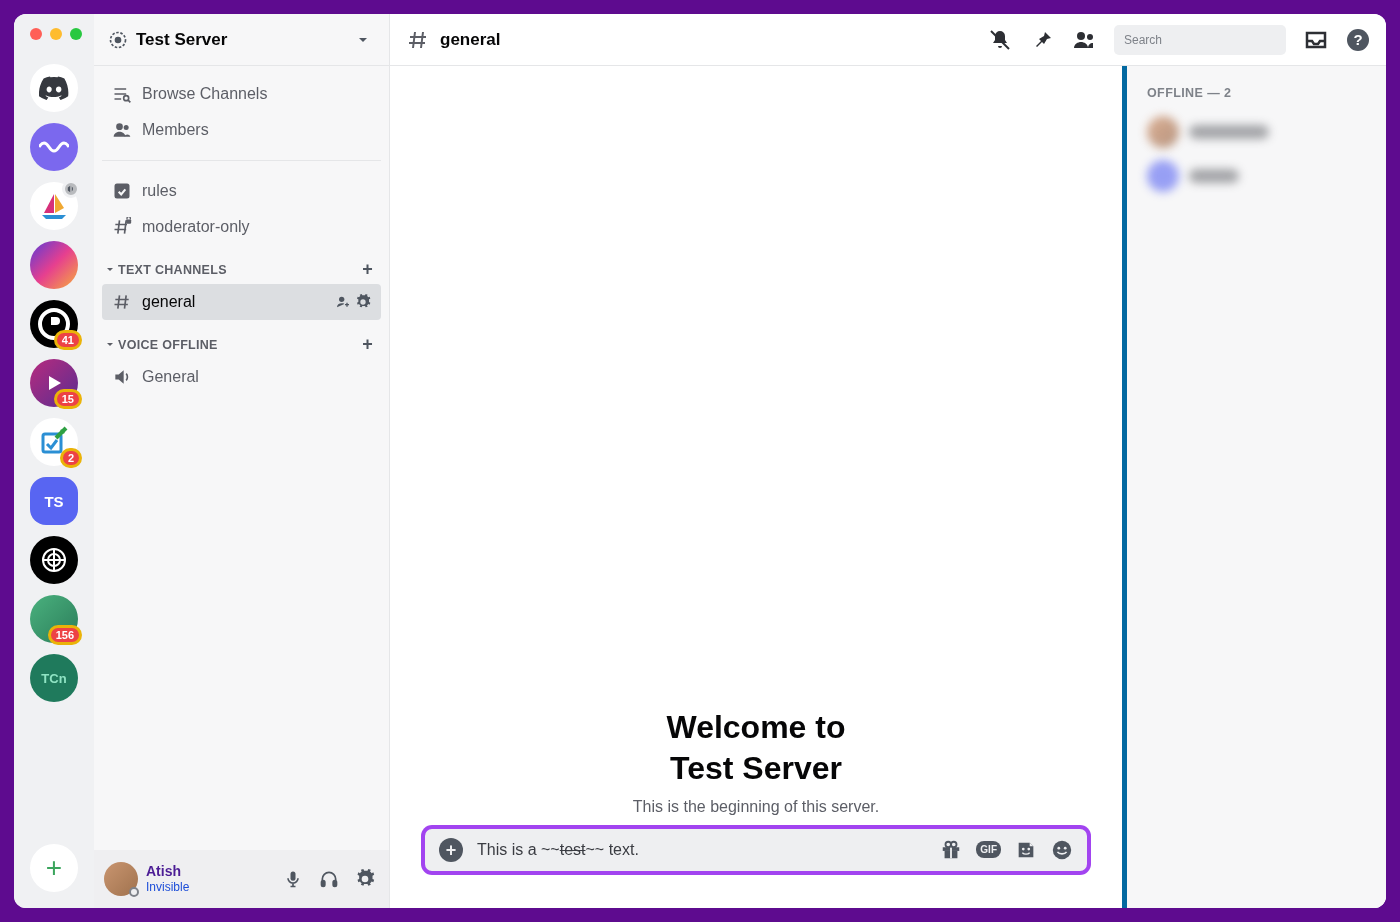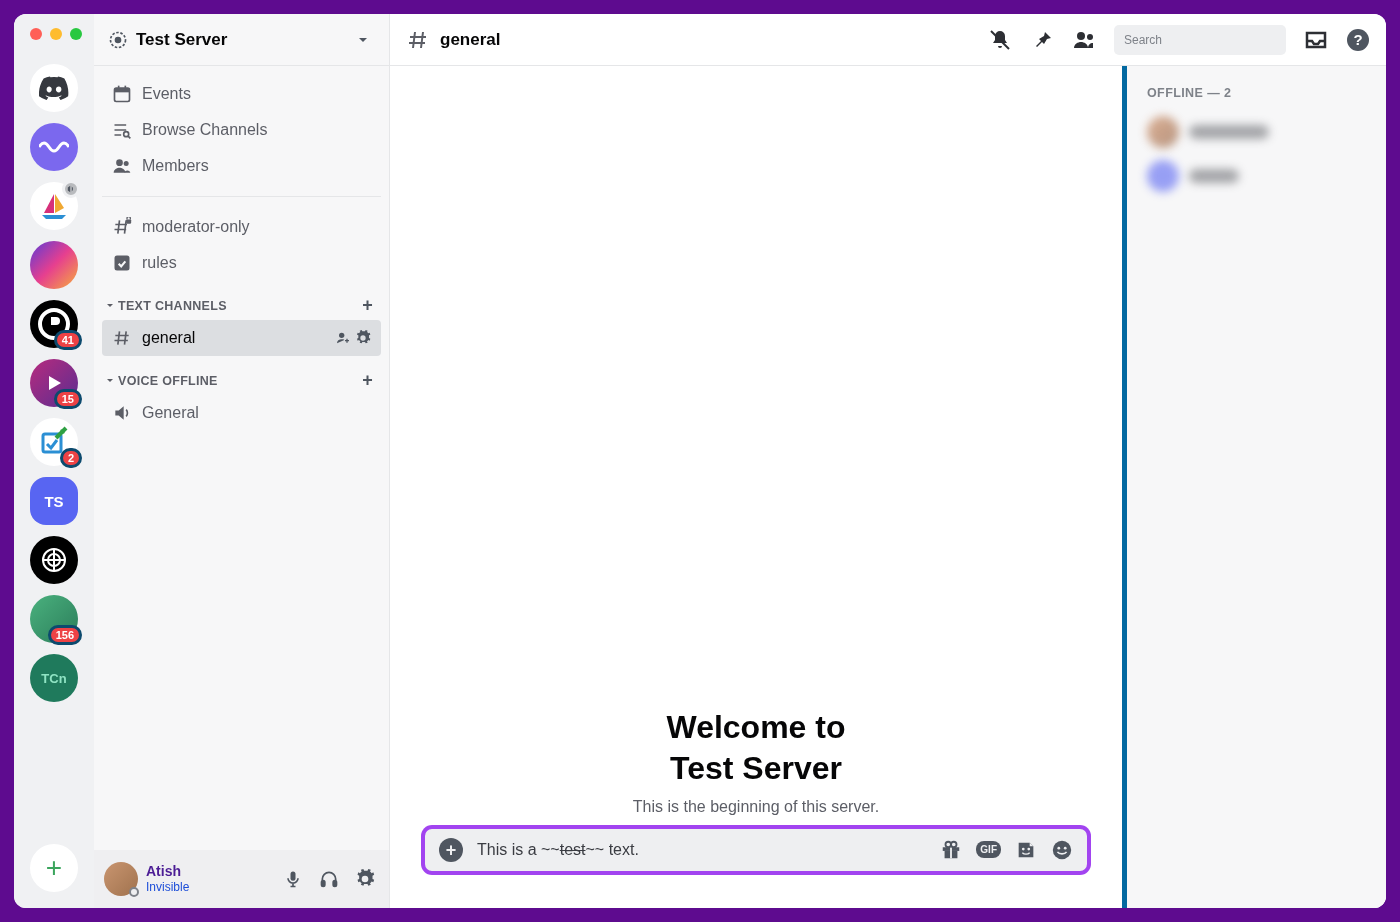--- a/index.html
+++ b/index.html
@@ -57,21 +57,21 @@
 .rail-item.selected { border-radius: 16px; }
 .rail-item .badge {
   position: absolute;
   bottom: -2px; right: -4px;
   background: #ed4245;
   color: #fff;
   font-size: 11px;
   font-weight: 700;
   border-radius: 10px;
   padding: 1px 5px;
-  border: 3px solid #0c4a6e;
+  border: 3px solid #eab308;
   min-width: 16px;
   text-align: center;
 }
 .rail-item .voice-indicator {
   position: absolute;
   top: -2px; right: -2px;
   width: 18px; height: 18px;
   background: #b9bbbe;
   border-radius: 50%;
   border: 3px solid #f0f1f3;
@@ -330,29 +330,20 @@
         </svg>
       <span class="name">Test Server</span>
       <svg class="chev" width="16" height="16" viewBox="0 0 16 16" fill="#4f5660">
           <path d="M4 6l4 4 4-4z"></path>
         </svg>
     </div>
 
     <div class="channel-scroll">
       <div class="top-links">
         <div class="top-link">
-          <svg width="20" height="20" viewBox="0 0 24 24" fill="#5c5e66">
-              <rect x="3" y="5" width="18" height="16" rx="2" fill="none" stroke="#5c5e66" stroke-width="2"></rect>
-              <rect x="3" y="5" width="18" height="5" fill="#5c5e66"></rect>
-              <rect x="7" y="2" width="2" height="5" fill="#5c5e66"></rect>
-              <rect x="15" y="2" width="2" height="5" fill="#5c5e66"></rect>
-            </svg>
-          <span>Events</span>
-        </div>
-        <div class="top-link">
           <svg width="20" height="20" viewBox="0 0 24 24" fill="none" stroke="#5c5e66" stroke-width="2">
               <line x1="3" y1="6" x2="17" y2="6"></line>
               <line x1="3" y1="12" x2="17" y2="12"></line>
               <line x1="3" y1="18" x2="11" y2="18"></line>
               <circle cx="17" cy="17" r="3"></circle>
               <line x1="19" y1="19" x2="22" y2="22"></line>
             </svg>
           <span>Browse Channels</span>
         </div>
         <div class="top-link">
@@ -360,33 +351,33 @@
               <circle cx="9" cy="8" r="4"></circle>
               <path d="M2 20c0-4 4-6 7-6s7 2 7 6"></path>
               <circle cx="17" cy="9" r="3"></circle>
               <path d="M15 20c0-3 6-4 7 0"></path>
             </svg>
           <span>Members</span>
         </div>
       </div>
 
       <div class="channel-item">
+        <svg width="20" height="20" viewBox="0 0 24 24" fill="#5c5e66">
+            <rect x="3" y="3" width="18" height="18" rx="3"></rect>
+            <path d="M8 13l3 3 5-6" stroke="#f7f7f8" stroke-width="2.5" fill="none"></path>
+          </svg>
+        <span class="label">rules</span>
+      </div>
+      <div class="channel-item">
         <svg width="20" height="20" viewBox="0 0 24 24" fill="none" stroke="#5c5e66" stroke-width="2">
             <path d="M9 4L7 20M17 4l-2 16M4 9h14M3 15h14"></path>
             <rect x="17" y="3" width="6" height="5" rx="1" fill="#5c5e66" stroke="none"></rect>
             <path d="M18 3V1.5a2 2 0 0 1 4 0V3" stroke-width="1.5"></path>
           </svg>
         <span class="label">moderator-only</span>
-      </div>
-      <div class="channel-item">
-        <svg width="20" height="20" viewBox="0 0 24 24" fill="#5c5e66">
-            <rect x="3" y="3" width="18" height="18" rx="3"></rect>
-            <path d="M8 13l3 3 5-6" stroke="#f7f7f8" stroke-width="2.5" fill="none"></path>
-          </svg>
-        <span class="label">rules</span>
       </div>
 
       <div class="category-header">
         <svg class="chev" width="12" height="12" viewBox="0 0 12 12" fill="#5c5e66">
             <path d="M3 4l3 3 3-3z"></path>
           </svg>
         <span>TEXT CHANNELS</span>
         <span class="plus">+</span>
       </div>
       <div class="channel-item active">

